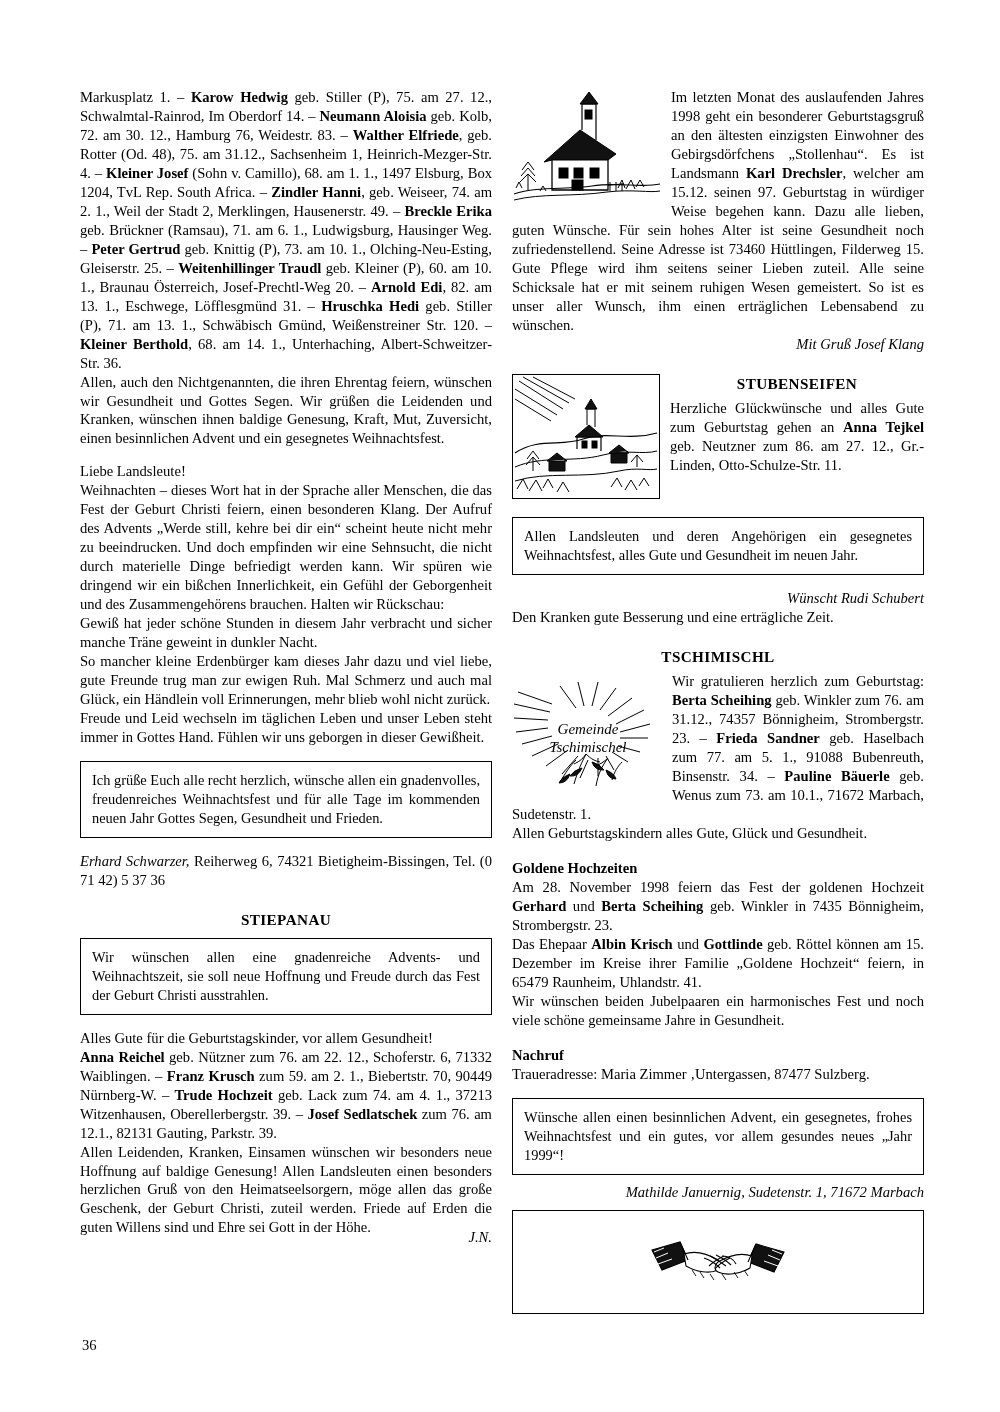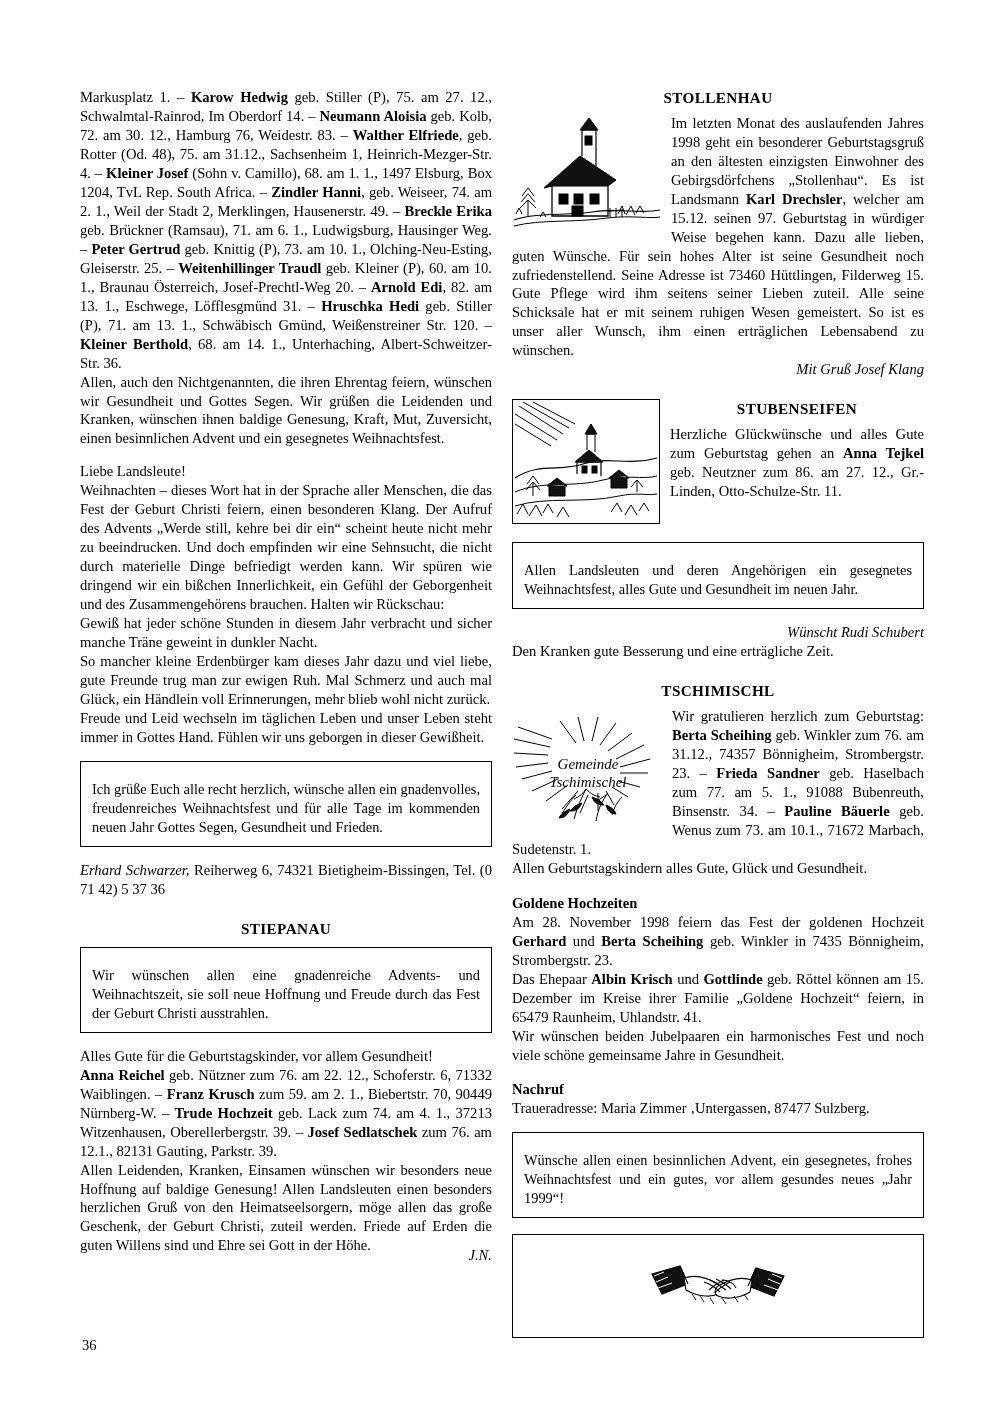--- a/index.html
+++ b/index.html
@@ -56,21 +56,21 @@
   }
   .subhead {
     font-weight: bold;
     font-size: 14.6px;
     text-align: left;
     margin-top: 16px;
   }
 
   .box {
     border: 1px solid #000;
-    padding: 18px 11px 9px 11px;
+    padding: 9px 11px 9px 11px;
     text-align: justify;
     font-size: 14.4px;
     line-height: 1.32;
     box-sizing: border-box;
   }
 
   .sig {
     text-align: right;
     font-style: italic;
   }
@@ -157,21 +157,20 @@
     <div class="para"><b>Anna Reichel</b> geb. Nützner zum 76. am 22. 12., Schoferstr. 6, 71332 Waiblingen. – <b>Franz Krusch</b> zum 59. am 2. 1., Biebertstr. 70, 90449 Nürnberg-W. – <b>Trude Hochzeit</b> geb. Lack zum 74. am 4. 1., 37213 Witzenhausen, Oberellerbergstr. 39. – <b>Josef Sedlatschek</b> zum 76. am 12.1., 82131 Gauting, Parkstr. 39.</div>
     <div class="para">
       <span>Allen Leidenden, Kranken, Einsamen wünschen wir besonders neue Hoffnung auf baldige Genesung! Allen Landsleuten einen besonders herzlichen Gruß von den Heimatseelsorgern, möge allen das große Geschenk, der Geburt Christi, zuteil werden. Friede auf Erden die guten Willens sind und Ehre sei Gott in der Höhe.</span>
       <span style="float:right; font-style:italic;margin-top:10px;">J.N.</span>
     </div>
 
   </div>
 
   <div class="col col-right">
 
-    <div class="head">STOLLENHAU</div>
 
     <div class="illus-stollenhau">
       <svg viewBox="0 0 150 120" width="150" height="120" aria-hidden="true">
         <g stroke="#000" fill="none" stroke-width="1">
 
           <path d="M2 104 C 25 96, 55 100, 80 96 C 105 92, 130 98, 148 94" stroke-width="1.2"></path>
           <path d="M2 110 C 30 103, 60 107, 95 102 C 120 99, 138 103, 148 101"></path>
 
           <path d="M40 70 L40 100 L96 100 L96 62" stroke-width="1.3"></path>
 
@@ -286,20 +285,23 @@
 
     <div class="subhead">Nachruf</div>
     <div class="para">Traueradresse: Maria Zimmer ‚Untergassen, 87477 Sulzberg.</div>
 
     <div class="gap"></div>
 
     <div class="box">Wünsche allen einen besinnlichen Advent, ein gesegnetes, frohes Weihnachtsfest und ein gutes, vor allem gesundes neues „Jahr 1999“!</div>
 
     <div class="gap-s"></div>
 
+    <div class="sig">
+      <i>Mathilde Januernig,</i><span> Sudetenstr. 1, 71672 Marbach</span>
+    </div>
 
     <div class="gap-s"></div>
 
     <div class="handshake-box">
       <svg viewBox="0 0 200 92" width="200" height="92" aria-hidden="true">
         <g stroke="#000" fill="none" stroke-width="1.1">
 
           <path d="M34 34 L62 26 L70 44 L44 54 Z" fill="#111"></path>
           <path d="M36 36 L46 32 M38 42 L50 37 M40 48 L54 43" stroke="#fff" stroke-width="1"></path>
 

